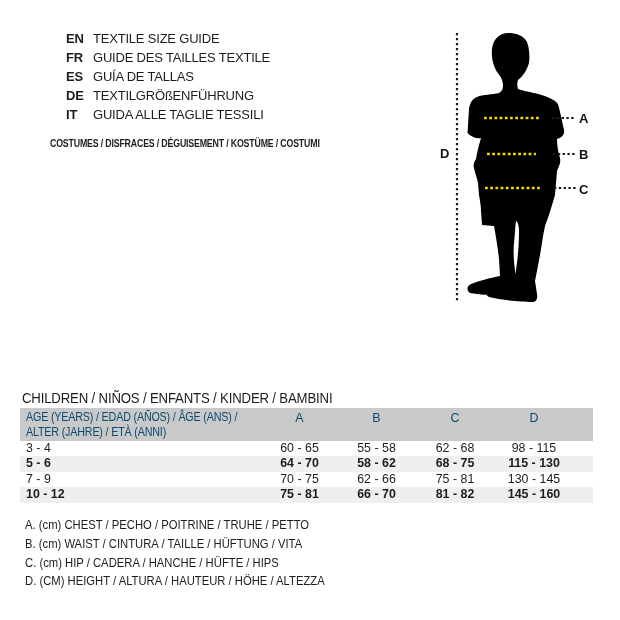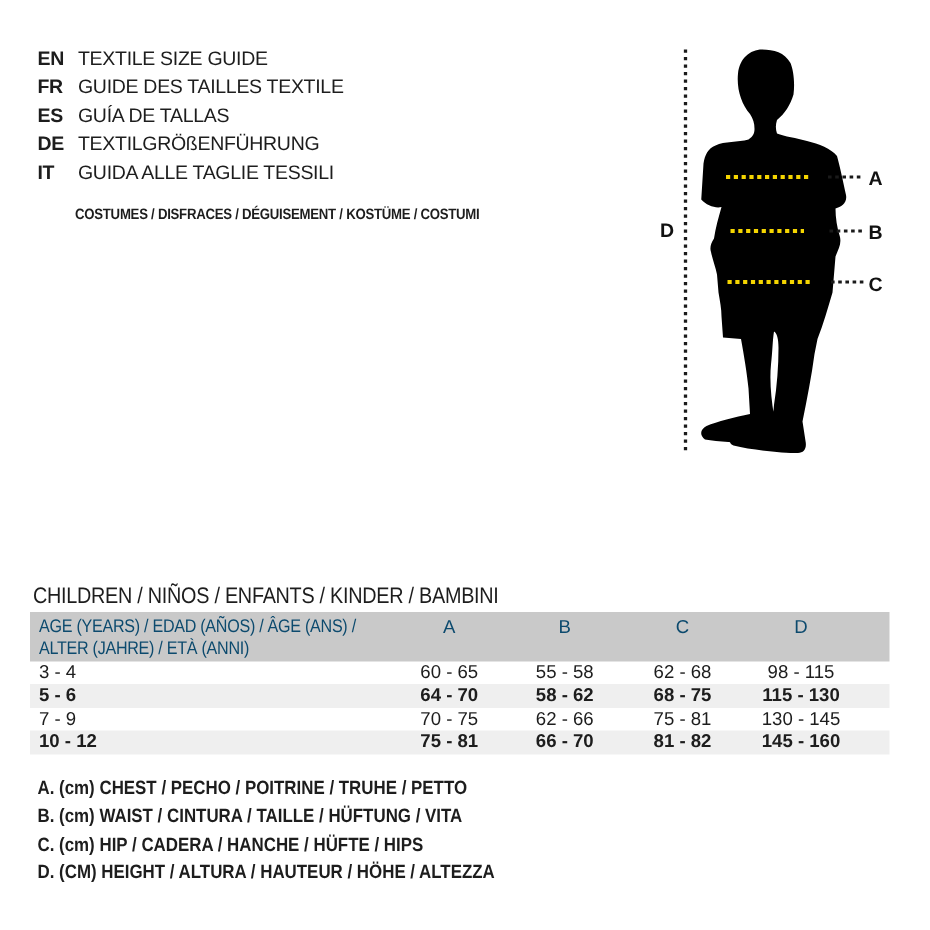--- a/index.html
+++ b/index.html
@@ -10,21 +10,21 @@
     font-family:"Liberation Sans", sans-serif;
     color:#1d1d1d;
     overflow:hidden;
     -webkit-font-smoothing:antialiased;
   }
   .cond { display:inline-block; transform:scaleX(0.88); transform-origin:0 50%; white-space:nowrap; }
 
   
   .lang-block { position:absolute; left:25px; top:29px; }
   .lang-row { display:flex; height:19px; align-items:center; font-size:13px; letter-spacing:-0.2px; }
-  .lang-code { width:27px; flex:0 0 27px; font-weight:700; }
+  .lang-code { width:27px; flex:0 0 27px; font-weight:700;margin-left:41px; }
   .lang-label { white-space:nowrap; }
 
   
   .costumes-line {
     position:absolute; left:10px; top:138px;
     font-size:10px; font-weight:700; letter-spacing:-0.2px; white-space:nowrap;margin-left:40px;
   }
 
   
   .figure-svg { position:absolute; left:430px; top:25px; width:160px; height:285px; }
@@ -48,21 +48,21 @@
   .t-row {
     display:grid; grid-template-columns:242px 75px 79px 78px 80px 19px;
     height:15.4px; line-height:15.4px;
   }
   .t-row.alt { background:#efefef;font-weight:bold; }
   .t-age { padding-left:6px; }
   .t-val { text-align:center; }
 
   
   .legend { position:absolute; left:25px; top:516px; font-size:12.8px; line-height:18.8px; }
-  .legend-item { white-space:nowrap;font-weight:bold; }
+  .legend-item { white-space:nowrap; }
 </style>
 </head>
 <body>
 
 <div class="lang-block">
   <div class="lang-row">
     <span class="lang-code">EN</span>
     <span class="lang-label">TEXTILE SIZE GUIDE</span>
   </div>
   <div class="lang-row">

